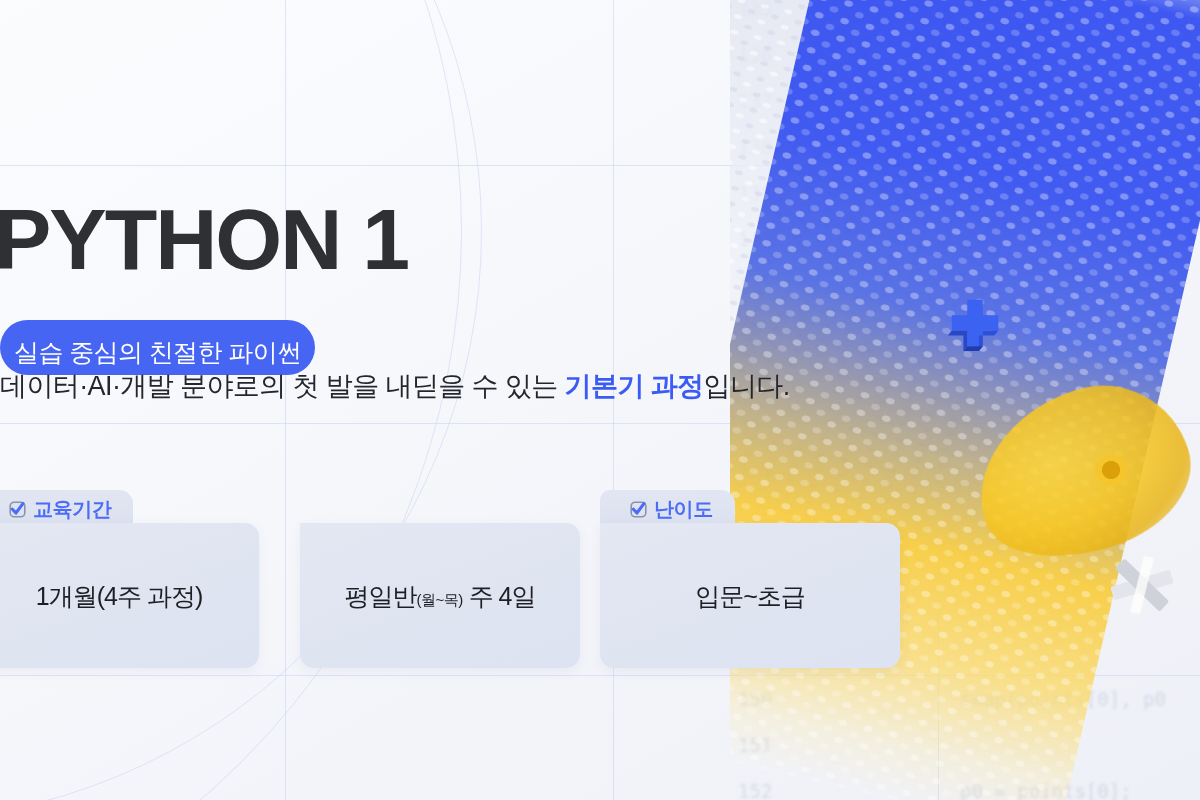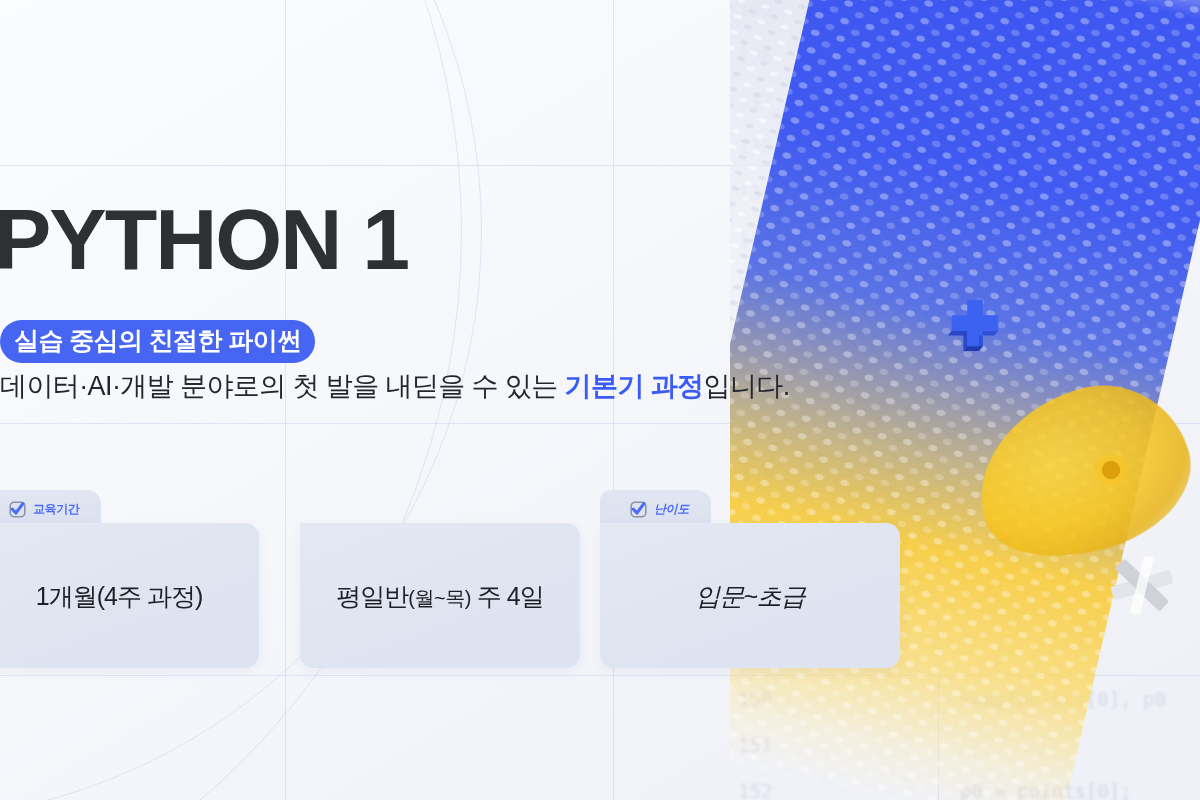--- a/index.html
+++ b/index.html
@@ -190,24 +190,24 @@
     font-size: 27px;
     color: #23262c;
     letter-spacing: -.6px;
   }
   .pill-row {
     position: absolute;
     left: 0; top: 320px;
   }
   .pill {
     display: inline-block;
-    padding: 4px 14px 6px 14px;
+    padding: 16px 14px 6px 14px;
     border-radius: 999px;
     font-size: 25px;
-    font-weight: bold;
+    font-weight: normal;
     color: #ffffff;
     letter-spacing: -.6px;
   }
   .sub-2 {
     position: absolute;
     left: 0; top: 368px;
     font-size: 27px;
     color: #23262c;
     letter-spacing: -.6px;
     white-space: nowrap;
@@ -233,21 +233,21 @@
     left: 0; top: 0;
     height: 38px;
     padding: 0 22px 0 30px;
     display: flex;
     align-items: center;
     gap: 7px;
     border-radius: 10px 14px 0 0;
     background: linear-gradient(180deg, #e2e6f2 0%, #dce1f0 100%);
   }
   .card-tab-label {
-    font-size: 12px;
+    font-size: 20px;
     font-weight: bold;
     color: #4a6cf7;
     letter-spacing: -.4px;
     white-space: nowrap;
   }
   .check-icon { flex: none; display: block; }
   .card-body {
     position: absolute;
     left: 0; top: 33px;
     width: 280px;
@@ -262,28 +262,28 @@
     text-align: center;
   }
   .card-value {
     font-size: 25px;
     color: #1d1f24;
     letter-spacing: -1px;
     line-height: 1.28;
     white-space: nowrap;
   }
   .card-value .small {
-    font-size: 20px;
+    font-size: 15px;
     letter-spacing: -.5px;
   }
 
   
   #card-0 { left: -21px; }
   #card-1 { left: 300px; }
-  #card-2 { left: 600px; font-style: italic; }
+  #card-2 { left: 600px; }
   #card-2 .card-body { width: 300px; text-align: right; }
 </style>
 </head>
 <body>
 
 <div class="stage">
 
   <div class="grid-line grid-v" style="left:285px"></div>
   <div class="grid-line grid-v" style="left:613px"></div>
   <div class="grid-line grid-v" style="left:938px"></div>

